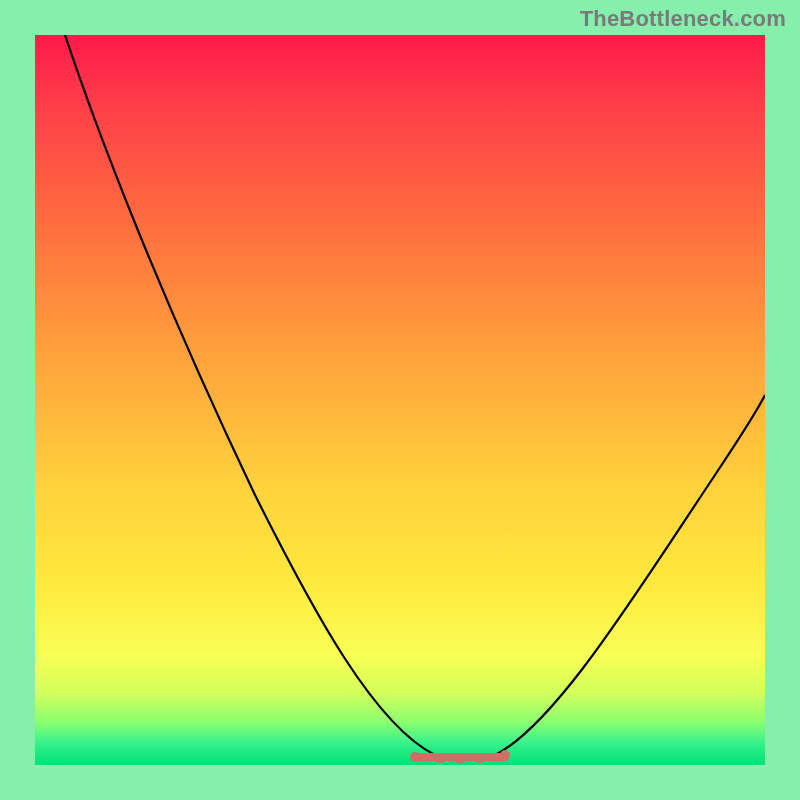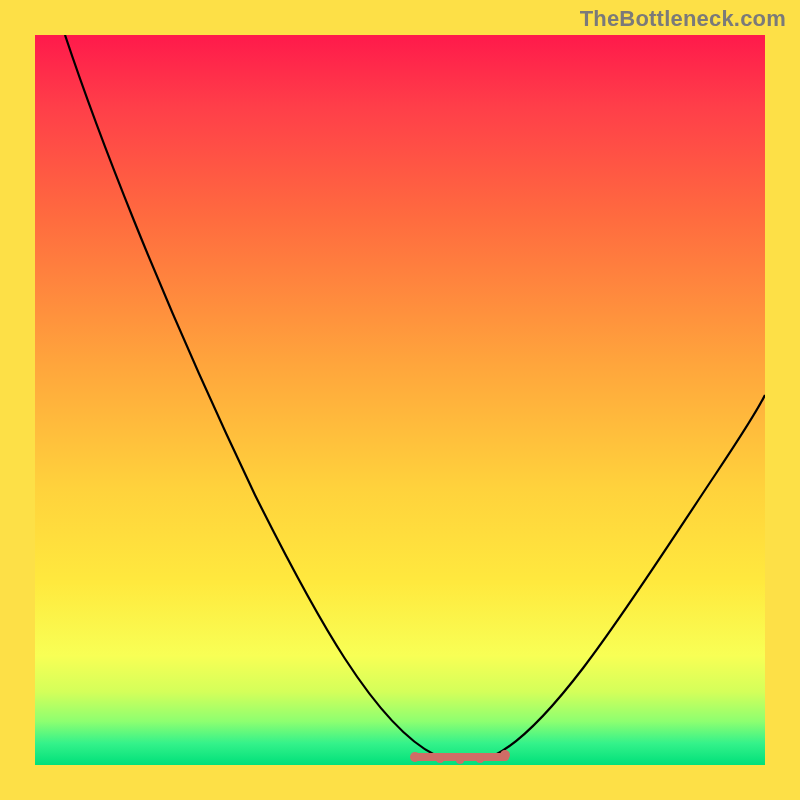--- a/index.html
+++ b/index.html
@@ -8,21 +8,21 @@
     width: 800px;
     height: 800px;
     background: #000;
     overflow: hidden;
     font-family: Arial, Helvetica, sans-serif;
   }
   .frame {
     position: relative;
     width: 800px;
     height: 800px;
-    background: #fde047;
+    background: #86efac;
   }
   .watermark {
     position: absolute;
     top: 6px;
     right: 14px;
     color: #7a7a7a;
     font-size: 22px;
     font-weight: 600;
     letter-spacing: 0.2px;
     z-index: 10;

